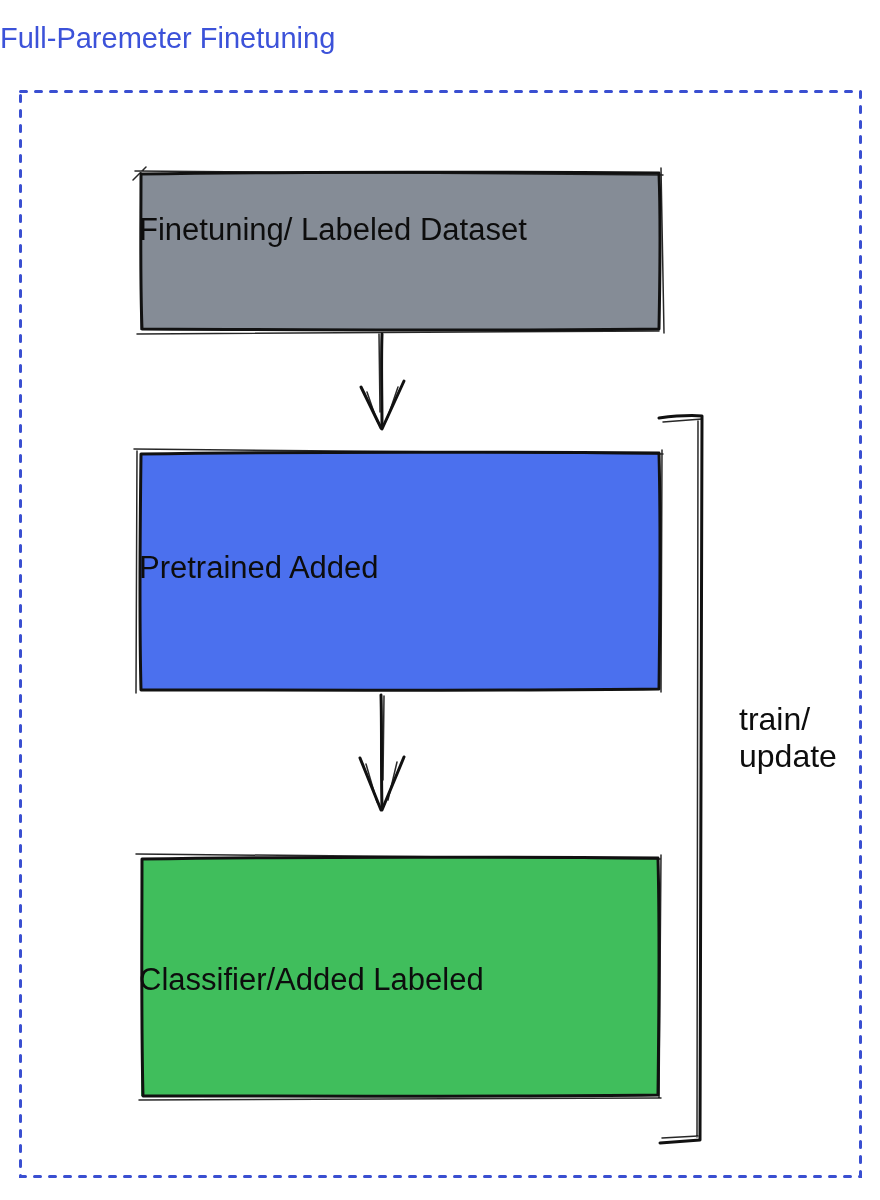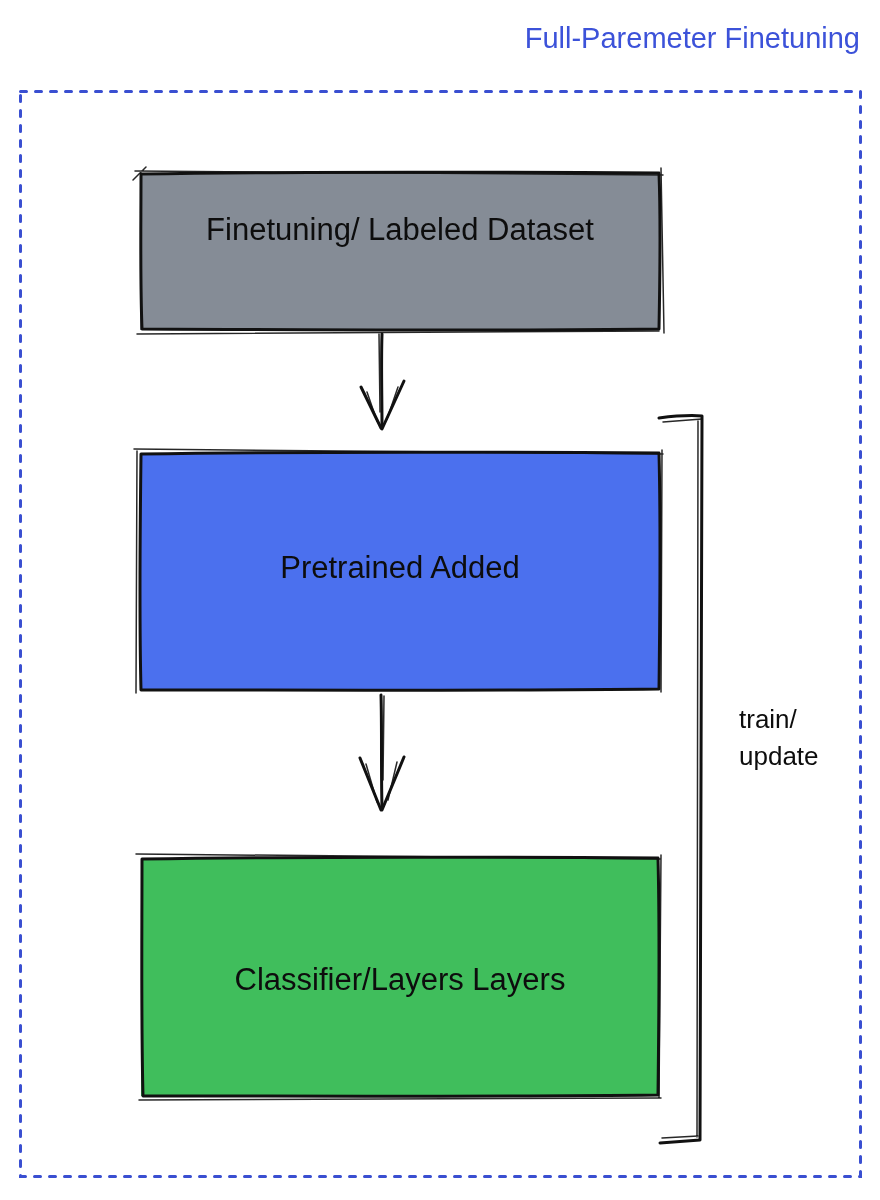--- a/index.html
+++ b/index.html
@@ -1,37 +1,37 @@
 <!DOCTYPE html>
 <html style="--title-blue: #3C52D9; --dashed-border-blue: #3A4FD1; --node-gray: #858C96; --node-blue: #4B70EE; --node-green: #40BE5C; --stroke-black: #111111; --label-black: #0D0D0D;"><head>
 <meta charset="utf-8">
 <style>
   html,body{margin:0;padding:0;background:#fff;}
   .stage{
     position:relative;width:880px;height:1200px;background:#ffffff;
     font-family:"Liberation Sans",sans-serif;overflow:hidden;
   }
   .title{
-    position:absolute;top:22px;left:0;width:860px;text-align:right;
+    position:absolute;top:22px;left:0;width:860px;text-align:left;
     font-size:29px;font-weight:400;color:var(--title-blue,#3C52D9);
   }
   .canvas{position:absolute;left:0;top:0;}
   .ink{stroke:var(--stroke-black,#111);fill:none;stroke-linecap:round;stroke-linejoin:round;}
   .ink-main{stroke-width:3;}
   .ink-thin{stroke-width:1.5;opacity:.9;}
   .dash{stroke:var(--dashed-border-blue,#3A4FD1);fill:none;}
   .node-label{
-    position:absolute;left:139px;width:522px;text-align:center;
+    position:absolute;left:139px;width:522px;
     font-size:31px;line-height:37px;color:var(--label-black,#0D0D0D);
   }
   .label-dataset{top:211px;}
   .label-pretrained{top:549px;}
   .label-classifier{top:961px;}
   .bracket-label{
-    position:absolute;left:739px;top:701px;font-size:26px;line-height:37px;
+    position:absolute;left:739px;top:701px;font-size:32px;line-height:37px;
     white-space:pre-line;color:var(--label-black,#0D0D0D);
   }
 </style>
 </head>
 <body>
 
 <div class="stage">
 
   <div class="title">Full-Paremeter Finetuning</div>
 
@@ -72,18 +72,18 @@
     </g>
 
     <g>
       <path class="ink ink-main" d="M659,418 C675,416 690,415 702,416 L700,1140 C687,1141 673,1142 660,1143"></path>
       <path class="ink ink-thin" d="M663,422 L702,419 M698,421 L697,1137 M662,1138 L698,1136"></path>
     </g>
   </svg>
 
   <div class="node-label label-dataset">Finetuning/ Labeled Dataset</div>
   <div class="node-label label-pretrained">Pretrained Added</div>
-  <div class="node-label label-classifier">Classifier/Layers Layers</div>
+  <div class="node-label label-classifier">Classifier/Added Labeled</div>
 
   <div class="bracket-label">train/
 update</div>
 
 </div>
 
 </body></html>

